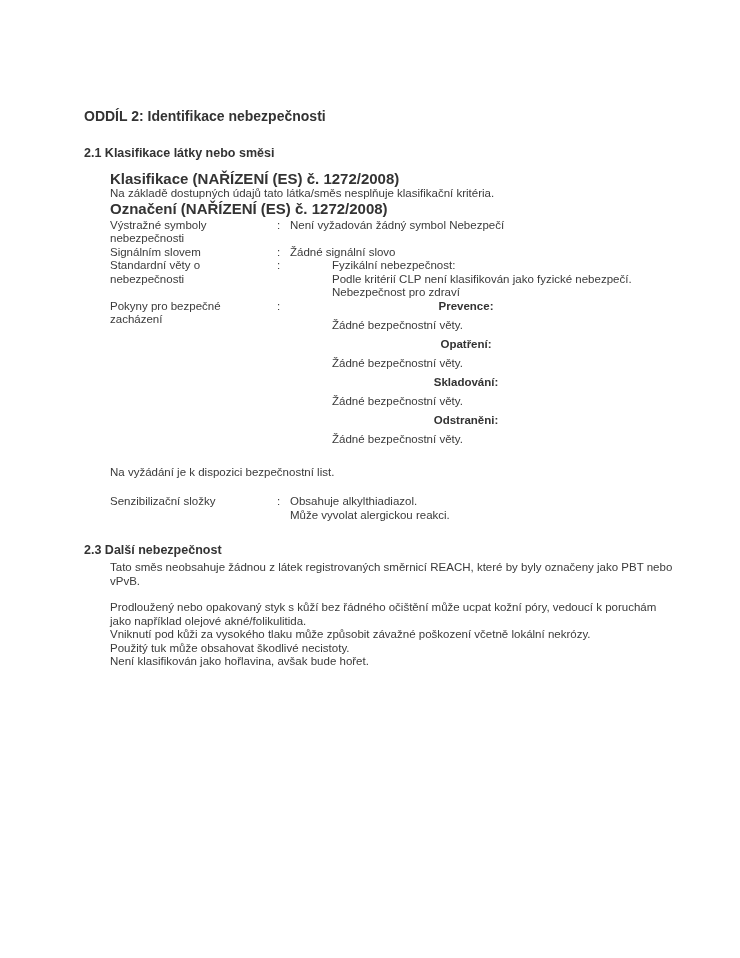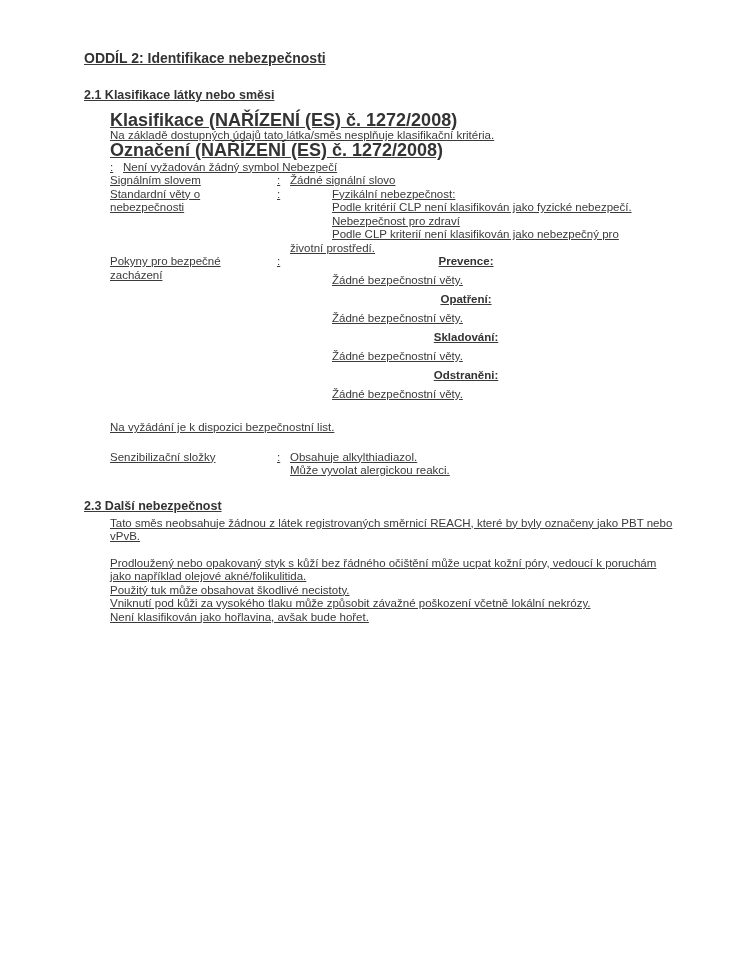--- a/index.html
+++ b/index.html
@@ -13,41 +13,40 @@
   body {
     font-family: "Liberation Sans", sans-serif;
     font-size: 11.5px;
     line-height: 13.5px;
     color: #3a3a3a;
   }
   .page {
     box-sizing: border-box;
     width: 740px;
     height: 958px;
-    padding: 50px 60px 0 84px;
-    text-decoration: underline;
+    padding: 108px 60px 0 84px;
   }
   .h1 {
     font-size: 14px;
     font-weight: bold;
     line-height: 16px;
     margin: 0 0 22px 0;
     color: #333333;
   }
   .h2 {
     font-size: 12.5px;
     font-weight: bold;
     line-height: 15px;
     margin: 0 0 10px 0;
     color: #333333;
   }
   .h2.mt-22 { margin-top: 11px; }
   .h2.mt-23 { margin-top: 21px; margin-bottom: 3px; }
   .h3 {
-    font-size: 18px;
+    font-size: 15px;
     font-weight: bold;
     line-height: 15px;
     margin: 0 0 1px 0;
     color: #333333;
   }
   .h3.mb-3 { margin-bottom: 3px; }
   .indent { margin-left: 26px; }
   .body-line { margin: 0; }
 
   
@@ -89,38 +88,38 @@
   <div class="h2">2.1 Klasifikace látky nebo směsi</div>
   <div class="indent">
     <div class="h3">Klasifikace (NAŘÍZENÍ (ES) č. 1272/2008)</div>
     <div class="body-line">Na základě dostupných údajů tato látka/směs nesplňuje klasifikační kritéria.</div>
   </div>
 
   <div class="indent">
     <div class="h3 mb-3">Označení (NAŘÍZENÍ (ES) č. 1272/2008)</div>
 
     <div class="def-row">
+      <div class="def-label">Výstražné symboly nebezpečnosti</div>
       <div class="def-colon">:</div>
       <div class="def-value">Není vyžadován žádný symbol Nebezpečí</div>
     </div>
 
     <div class="def-row">
       <div class="def-label">Signálním slovem</div>
       <div class="def-colon">:</div>
       <div class="def-value">Žádné signální slovo</div>
     </div>
 
     <div class="def-row">
       <div class="def-label">Standardní věty o nebezpečnosti</div>
       <div class="def-colon">:</div>
       <div class="def-value">
         <div class="para-indent">Fyzikální nebezpečnost:</div>
         <div class="para-indent">Podle kritérií CLP není klasifikován jako fyzické nebezpečí.</div>
         <div class="para-indent">Nebezpečnost pro zdraví</div>
-        <div class="para-indent">Podle CLP kriterií není klasifikován jako nebezpečný pro životní prostředí.</div>
       </div>
     </div>
 
     <div class="def-row row-precautions">
       <div class="def-label">Pokyny pro bezpečné zacházení</div>
       <div class="def-colon">:</div>
       <div class="def-value">
         <div class="group">
           <div class="group-title">Prevence:</div>
           <div class="group-text">Žádné bezpečnostní věty.</div>
@@ -150,19 +149,19 @@
         <div>Může vyvolat alergickou reakci.</div>
       </div>
     </div>
   </div>
 
   <div class="h2 mt-23">2.3 Další nebezpečnost</div>
   <div class="indent">
     <div class="para">Tato směs neobsahuje žádnou z látek registrovaných směrnicí REACH, které by byly označeny jako PBT nebo vPvB.</div>
     <div class="para para-gap">
       <div>Prodloužený nebo opakovaný styk s kůží bez řádného očištění může ucpat kožní póry, vedoucí k poruchám jako například olejové akné/folikulitida.</div>
+      <div>Vniknutí pod kůži za vysokého tlaku může způsobit závažné poškození včetně lokální nekrózy.</div>
       <div>Použitý tuk může obsahovat škodlivé necistoty.</div>
-      <div>Vniknutí pod kůži za vysokého tlaku může způsobit závažné poškození včetně lokální nekrózy.</div>
       <div>Není klasifikován jako hořlavina, avšak bude hořet.</div>
     </div>
   </div>
 
 </div>
 
 </body></html>

